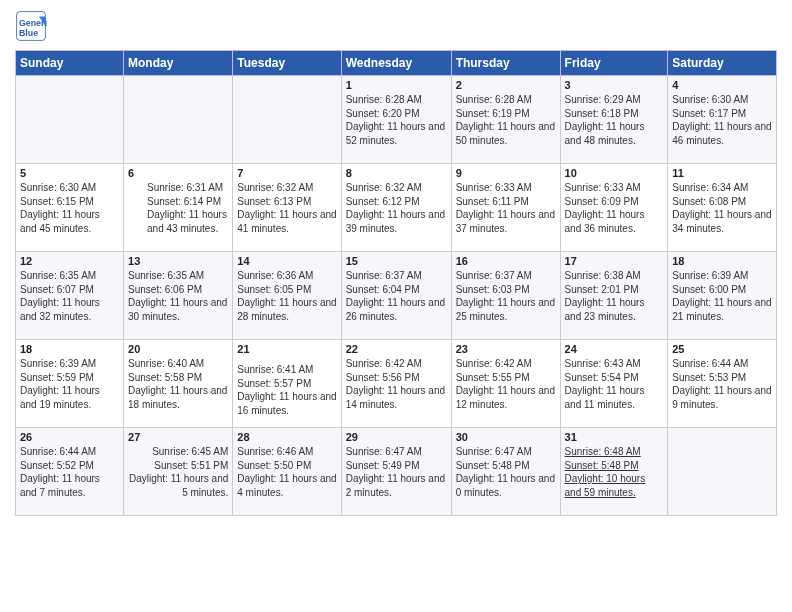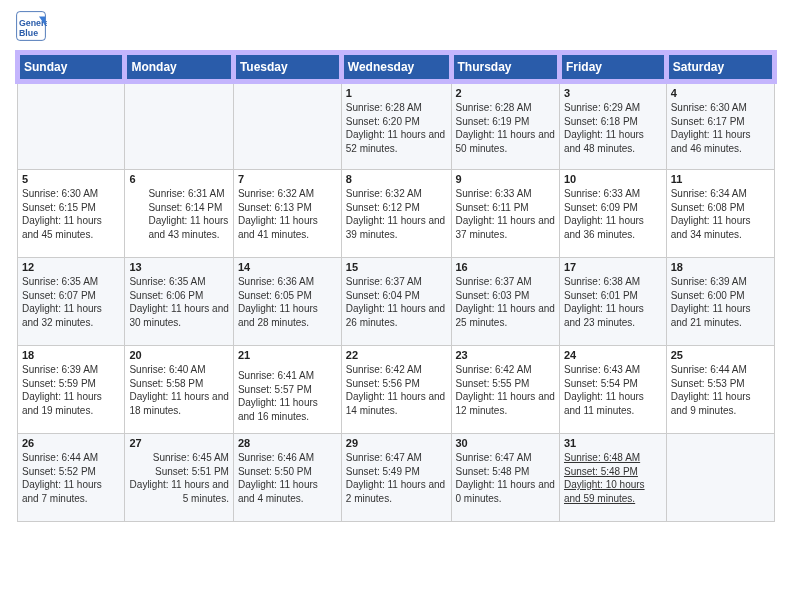--- a/index.html
+++ b/index.html
@@ -44,21 +44,21 @@
     table {
       width: 100%;
       border-collapse: collapse;
     }
     thead tr th {
       background-color: #2a5caa;
       color: #fff;
       font-size: 12px;
       padding: 5px 4px;
       text-align: left;
-      border: 5px solid #c4b5fd;
+      border: 1px solid #c4b5fd;
     }
     tbody tr td {
       border: 1px solid #ccc;
       vertical-align: top;
       padding: 3px 4px;
       font-size: 9.5px;
       color: #222;
       width: 113px;
       height: 88px;
       background: #fff;
@@ -219,21 +219,21 @@
           </td>
           <td>
             <div class="day-number">16</div>
             <div class="day-info" style="white-space: pre-line;">Sunrise: 6:37 AM
 Sunset: 6:03 PM
 Daylight: 11 hours and 25 minutes.</div>
           </td>
           <td>
             <div class="day-number">17</div>
             <div class="day-info" style="white-space: pre-line;">Sunrise: 6:38 AM
-Sunset: 6:01 PM
+Sunset: 2:01 PM
 Daylight: 11 hours and 23 minutes.</div>
           </td>
           <td>
             <div class="day-number">18</div>
             <div class="day-info" style="white-space: pre-line;">Sunrise: 6:39 AM
 Sunset: 6:00 PM
 Daylight: 11 hours and 21 minutes.</div>
           </td>
         </tr>
         <tr>

